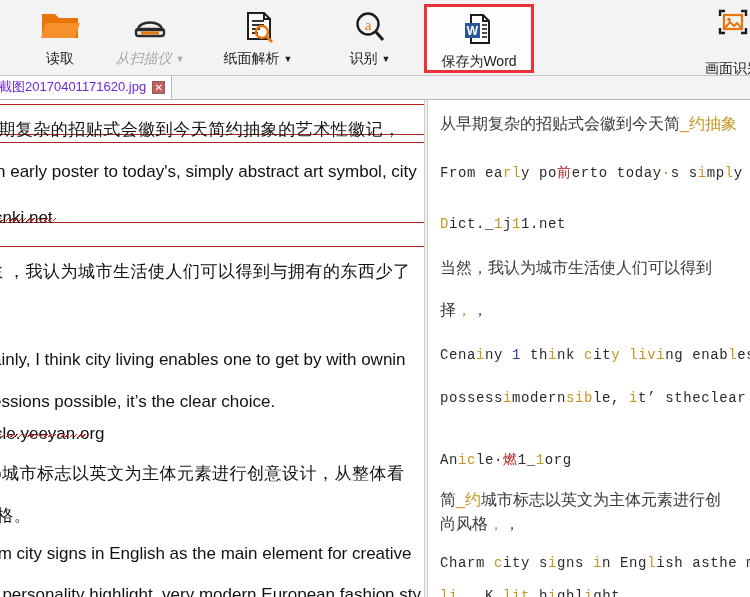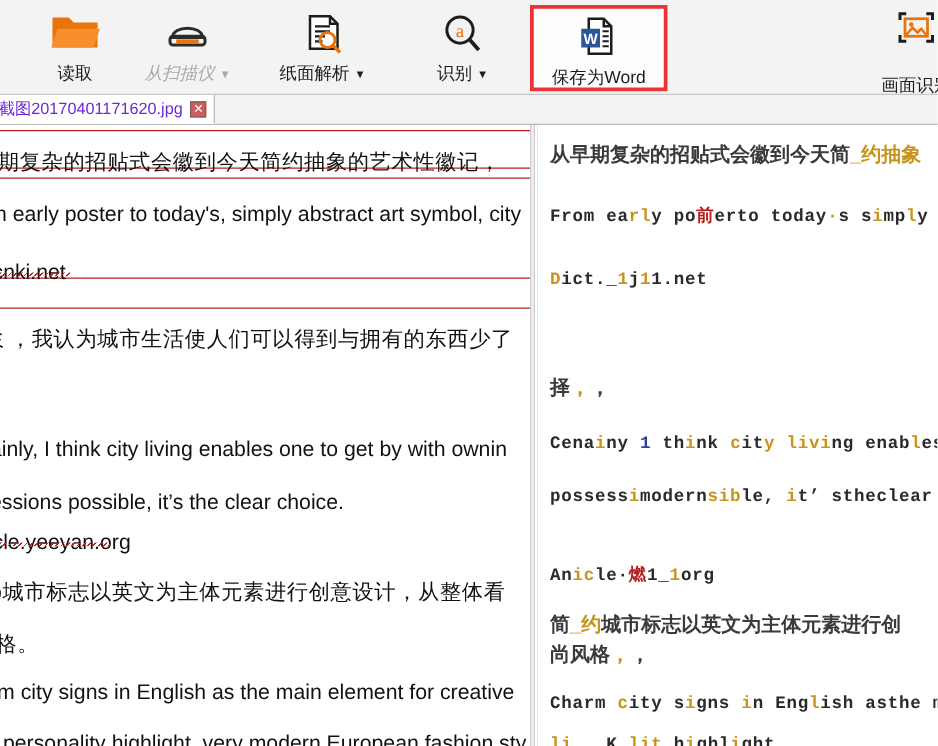--- a/index.html
+++ b/index.html
@@ -123,21 +123,20 @@
     border-right: 1px solid #cfcfcf;
     box-sizing: border-box;
     cursor: col-resize;
   }
   #right-pane {
     position: absolute;
     left: 430px; top: 0;
     width: 320px; height: 497px;
     background: #ffffff;
     overflow: hidden;
-    font-weight: bold;
   }
   #right-pane-border {
     position: absolute;
     left: 430px; top: 0;
     width: 1px; height: 497px;
     background: #9a9a9a;
   }
   #right-caret {
     position: absolute;
     left: 434px; top: 2px;
@@ -332,20 +331,21 @@
 
   <div id="pane-divider"></div>
 
   <div id="right-pane-border"></div>
   <div id="right-caret"></div>
 
   <div id="right-pane">
       <div class="ocr-line cn" style="left: 10px; top: 14px;"><span>从早期复杂的招贴式会徽到今天简</span><span class="c-lo">_</span><span class="c-lo">约抽象</span></div>
       <div class="ocr-line en" style="left: 10px; top: 64px;"><span>From </span><span>ea</span><span class="c-lo">r</span><span class="c-lo">l</span><span>y po</span><span class="c-red">前</span><span>erto today</span><span class="c-lo">·</span><span>s s</span><span class="c-lo">i</span><span>mp</span><span class="c-lo">l</span><span>y al</span></div>
       <div class="ocr-line en" style="left: 10px; top: 116px;"><span class="c-lo">D</span><span>ict._</span><span class="c-lo">1</span><span>j</span><span class="c-lo">1</span><span>1.net</span></div>
+      <div class="ocr-line cn" style="left: 10px; top: 158px;"><span>当然，我认为城市生活使人们可以得到</span></div>
       <div class="ocr-line cn" style="left: 10px; top: 200px;"><span>择</span><span class="c-lo">，</span><span>，</span></div>
       <div class="ocr-line en" style="left: 10px; top: 247px;"><span>Cena</span><span class="c-lo">i</span><span>ny </span><span class="c-blue">1</span><span> th</span><span class="c-lo">i</span><span>nk </span><span class="c-lo">c</span><span>it</span><span class="c-lo">y l</span><span class="c-lo">i</span><span class="c-lo">v</span><span class="c-lo">i</span><span>ng enab</span><span class="c-lo">l</span><span>es one</span></div>
       <div class="ocr-line en" style="left: 10px; top: 290px;"><span>possess</span><span class="c-lo">i</span><span>modern</span><span class="c-lo">s</span><span class="c-lo">ib</span><span>le, </span><span class="c-lo">i</span><span>t’</span><span> stheclear cho</span></div>
       <div class="ocr-line en" style="left: 10px; top: 351px;"><span>An</span><span class="c-lo">i</span><span class="c-lo">c</span><span>le·</span><span class="c-red">燃</span><span>1_</span><span class="c-lo">1</span><span>org</span></div>
       <div class="ocr-line cn" style="left: 10px; top: 390px;"><span>简</span><span class="c-lo">_</span><span class="c-lo">约</span><span>城市标志以英文为主体元素进行创</span></div>
       <div class="ocr-line cn" style="left: 10px; top: 414px;"><span>尚风格</span><span class="c-lo">，</span><span>，</span></div>
       <div class="ocr-line en" style="left: 10px; top: 455px;"><span>Charm </span><span class="c-lo">c</span><span>it</span><span>y s</span><span class="c-lo">i</span><span>gns </span><span class="c-lo">i</span><span>n Eng</span><span class="c-lo">l</span><span>ish asthe main</span></div>
       <div class="ocr-line en" style="left: 10px; top: 488px;"><span class="c-lo">li</span><span class="c-gray">...</span><span>K</span><span>  </span><span class="c-lo">lit</span><span> h</span><span class="c-lo">i</span><span>ghl</span><span class="c-lo">i</span><span>ght</span></div>
     </div>
 </div>

